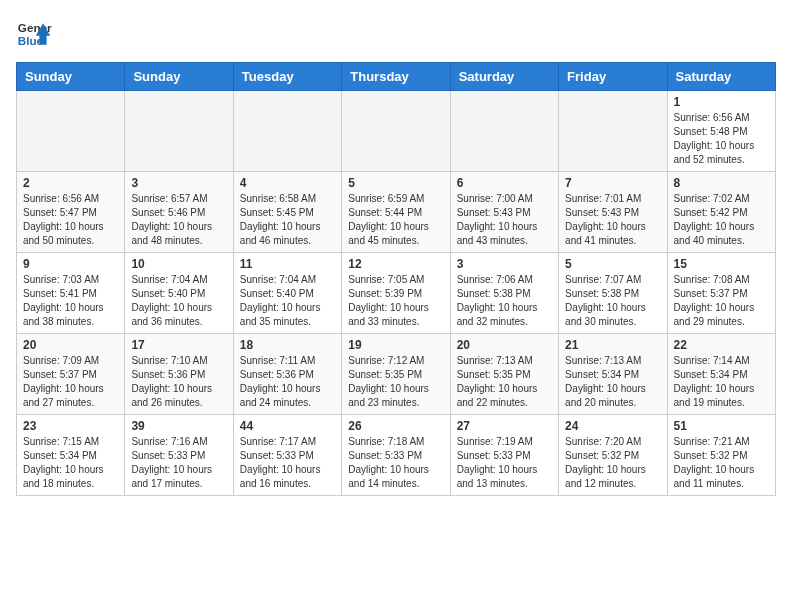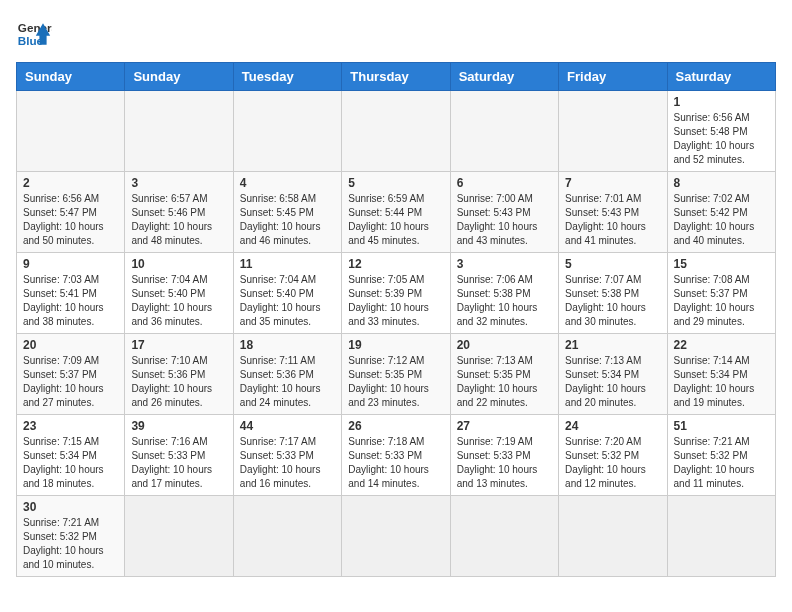--- a/index.html
+++ b/index.html
@@ -237,26 +237,14 @@
         </td>
         <td>
           <span class="day-number">24</span>
           <div class="day-info">Sunrise: 7:20 AM<br>Sunset: 5:32 PM<br>Daylight: 10 hours and 12 minutes.</div>
         </td>
         <td>
           <span class="day-number">51</span>
           <div class="day-info">Sunrise: 7:21 AM<br>Sunset: 5:32 PM<br>Daylight: 10 hours and 11 minutes.</div>
         </td>
       </tr>
-      <tr>
-        <td>
-          <span class="day-number">30</span>
-          <div class="day-info">Sunrise: 7:21 AM<br>Sunset: 5:32 PM<br>Daylight: 10 hours and 10 minutes.</div>
-        </td>
-        <td class="empty"></td>
-        <td class="empty"></td>
-        <td class="empty"></td>
-        <td class="empty"></td>
-        <td class="empty"></td>
-        <td class="empty"></td>
-      </tr>
     </tbody>
 </table>
 
 </body></html>

